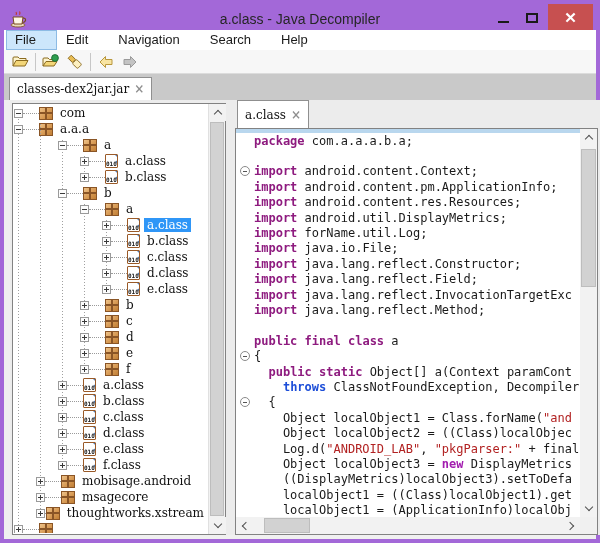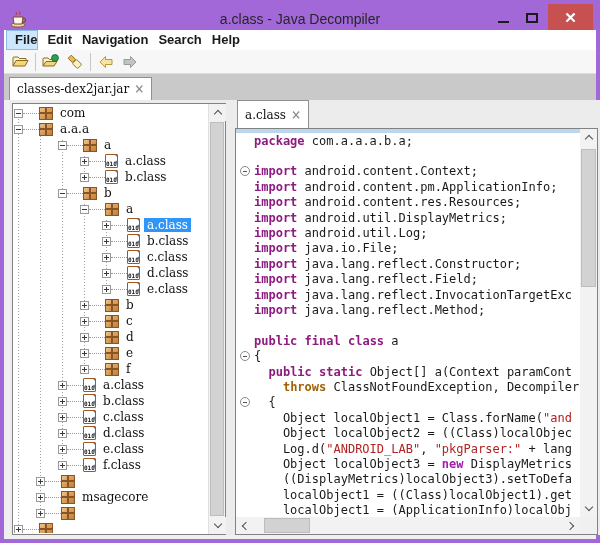--- a/index.html
+++ b/index.html
@@ -18,21 +18,21 @@
   .btn-max { left:520px; width:24px; }
   .btn-close { left:548px; width:45px; background:#c75050; color:#fff; font-size:15px; font-weight:bold; }
   .glyph-min { width:11px; height:2px; background:#1a1a1a; margin-top:8px; }
   .glyph-max { width:12px; height:10px; border:2px solid #1a1a1a; background:transparent; }
 
   
   .bodyarea { position:absolute; left:4px; top:30px; width:592px; height:509px; background:#f0f0f0; }
 
   .menubar { position:absolute; left:0; top:0; width:100%; height:20px; background:#ffffff;
              display:flex; align-items:center; font-size:13px; color:#1a1a1a; padding-left:2px; }
-  .menu-item { padding:1px 0 2px 8px; border:1px solid transparent;font-weight:bold; }
+  .menu-item { padding:1px 20px 2px 8px; border:1px solid transparent; }
   .menu-item.hl { background:#cce6fb; border-color:#8dbbe4; }
 
   .toolbar { position:absolute; left:0; top:20px; width:100%; height:24px; background:#f7f7f7;
              border-bottom:1px solid #dcdcdc; display:flex; align-items:center; padding-left:4px; }
   .tb-btn { width:24px; height:22px; display:flex; align-items:center; justify-content:center; }
   .tb-sep { width:1px; height:18px; background:#c7c7c7; margin:0 3px; }
 
   .jartabs { position:absolute; left:0; top:44px; width:100%; height:26px; background:#c9c9c9; }
   .tab { position:absolute; background:#ffffff; border:1px solid #8f8f8f; border-bottom:none;
          display:flex; align-items:center; gap:5px; padding:0 7px;
@@ -346,31 +346,33 @@
               <span class="conn"></span>
               <span class="cls-icon">
                 <span class="cls-bits">010</span>
               </span>
               <span class="tlabel">f.class</span>
             </div>
             <div class="trow" style="padding-left: 22px;">
               <span class="ebox plus"></span>
               <span class="conn"></span>
               <span class="pkg-icon"></span>
+              <span class="tlabel">mobisage.android</span>
             </div>
             <div class="trow" style="padding-left: 22px; text-align: right;">
               <span class="ebox plus"></span>
               <span class="conn"></span>
               <span class="pkg-icon"></span>
               <span class="tlabel">msagecore</span>
             </div>
             <div class="trow" style="padding-left: 22px;">
               <span class="ebox plus"></span>
               <span class="conn"></span>
               <span class="pkg-icon"></span>
+              <span class="tlabel">thoughtworks.xstream</span>
             </div>
             <div class="trow" style="padding-left: 0px;">
               <span class="ebox plus"></span>
               <span class="conn"></span>
               <span class="pkg-icon"></span>
               <span class="tlabel"></span>
             </div>
           </div>
         <div class="vsb tree-vsb">
           <span class="sb-btn" style="top:0;">
@@ -412,21 +414,21 @@
             <div class="cline">
               <span class="cmargin"></span>
               <span class="ctext"><span class="tk" style="color: rgb(142, 27, 127);">import</span><span> android.content.res.Resources;</span></span>
             </div>
             <div class="cline">
               <span class="cmargin"></span>
               <span class="ctext"><span class="tk" style="color: rgb(142, 27, 127);">import</span><span> android.util.DisplayMetrics;</span></span>
             </div>
             <div class="cline">
               <span class="cmargin"></span>
-              <span class="ctext"><span class="tk" style="color: rgb(142, 27, 127);">import</span><span> android.util.Log;</span></span>
+              <span class="ctext"><span class="tk" style="color: rgb(142, 27, 127);">import</span><span> forName.util.Log;</span></span>
             </div>
             <div class="cline">
               <span class="cmargin"></span>
               <span class="ctext"><span class="tk" style="color: rgb(142, 27, 127);">import</span><span> java.io.File;</span></span>
             </div>
             <div class="cline">
               <span class="cmargin"></span>
               <span class="ctext"><span class="tk" style="color: rgb(142, 27, 127);">import</span><span> java.lang.reflect.Constructor;</span></span>
             </div>
             <div class="cline">
@@ -454,39 +456,39 @@
                 <span class="fold"></span>
               </span>
               <span class="ctext"><span>{</span></span>
             </div>
             <div class="cline">
               <span class="cmargin"></span>
               <span class="ctext"><span>  </span><span class="tk" style="color: rgb(142, 27, 127);">public</span><span> </span><span class="tk" style="color: rgb(142, 27, 127);">static</span><span> Object[] a(Context paramCont</span></span>
             </div>
             <div class="cline">
               <span class="cmargin"></span>
-              <span class="ctext"><span>    </span><span class="tk" style="color: #a16207;">throws</span><span> ClassNotFoundException, Decompiler</span></span>
+              <span class="ctext"><span>    </span><span class="tk" style="color: #1d4ed8;">throws</span><span> ClassNotFoundException, Decompiler</span></span>
             </div>
             <div class="cline">
               <span class="cmargin">
                 <span class="fold"></span>
               </span>
               <span class="ctext"><span>  {</span></span>
             </div>
             <div class="cline">
               <span class="cmargin"></span>
               <span class="ctext"><span>    Object localObject1 = Class.forName(</span><span style="color: rgb(178, 34, 34);">"and</span></span>
             </div>
             <div class="cline">
               <span class="cmargin"></span>
               <span class="ctext"><span>    Object localObject2 = ((Class)localObjec</span></span>
             </div>
             <div class="cline">
               <span class="cmargin"></span>
-              <span class="ctext"><span>    Log.d(</span><span style="color: rgb(178, 34, 34);">"ANDROID_LAB"</span><span>, </span><span style="color: rgb(178, 34, 34);">"pkgParser:"</span><span> + lang</span></span>
+              <span class="ctext"><span>    Log.d(</span><span style="color: rgb(178, 34, 34);">"ANDROID_LAB"</span><span>, </span><span style="color: rgb(178, 34, 34);">"pkgParser:"</span><span> + final</span></span>
             </div>
             <div class="cline">
               <span class="cmargin"></span>
               <span class="ctext"><span>    Object localObject3 = </span><span class="tk" style="color: #a21caf;">new</span><span> DisplayMetrics</span></span>
             </div>
             <div class="cline">
               <span class="cmargin"></span>
               <span class="ctext"><span>    ((DisplayMetrics)localObject3).setToDefa</span></span>
             </div>
             <div class="cline">

